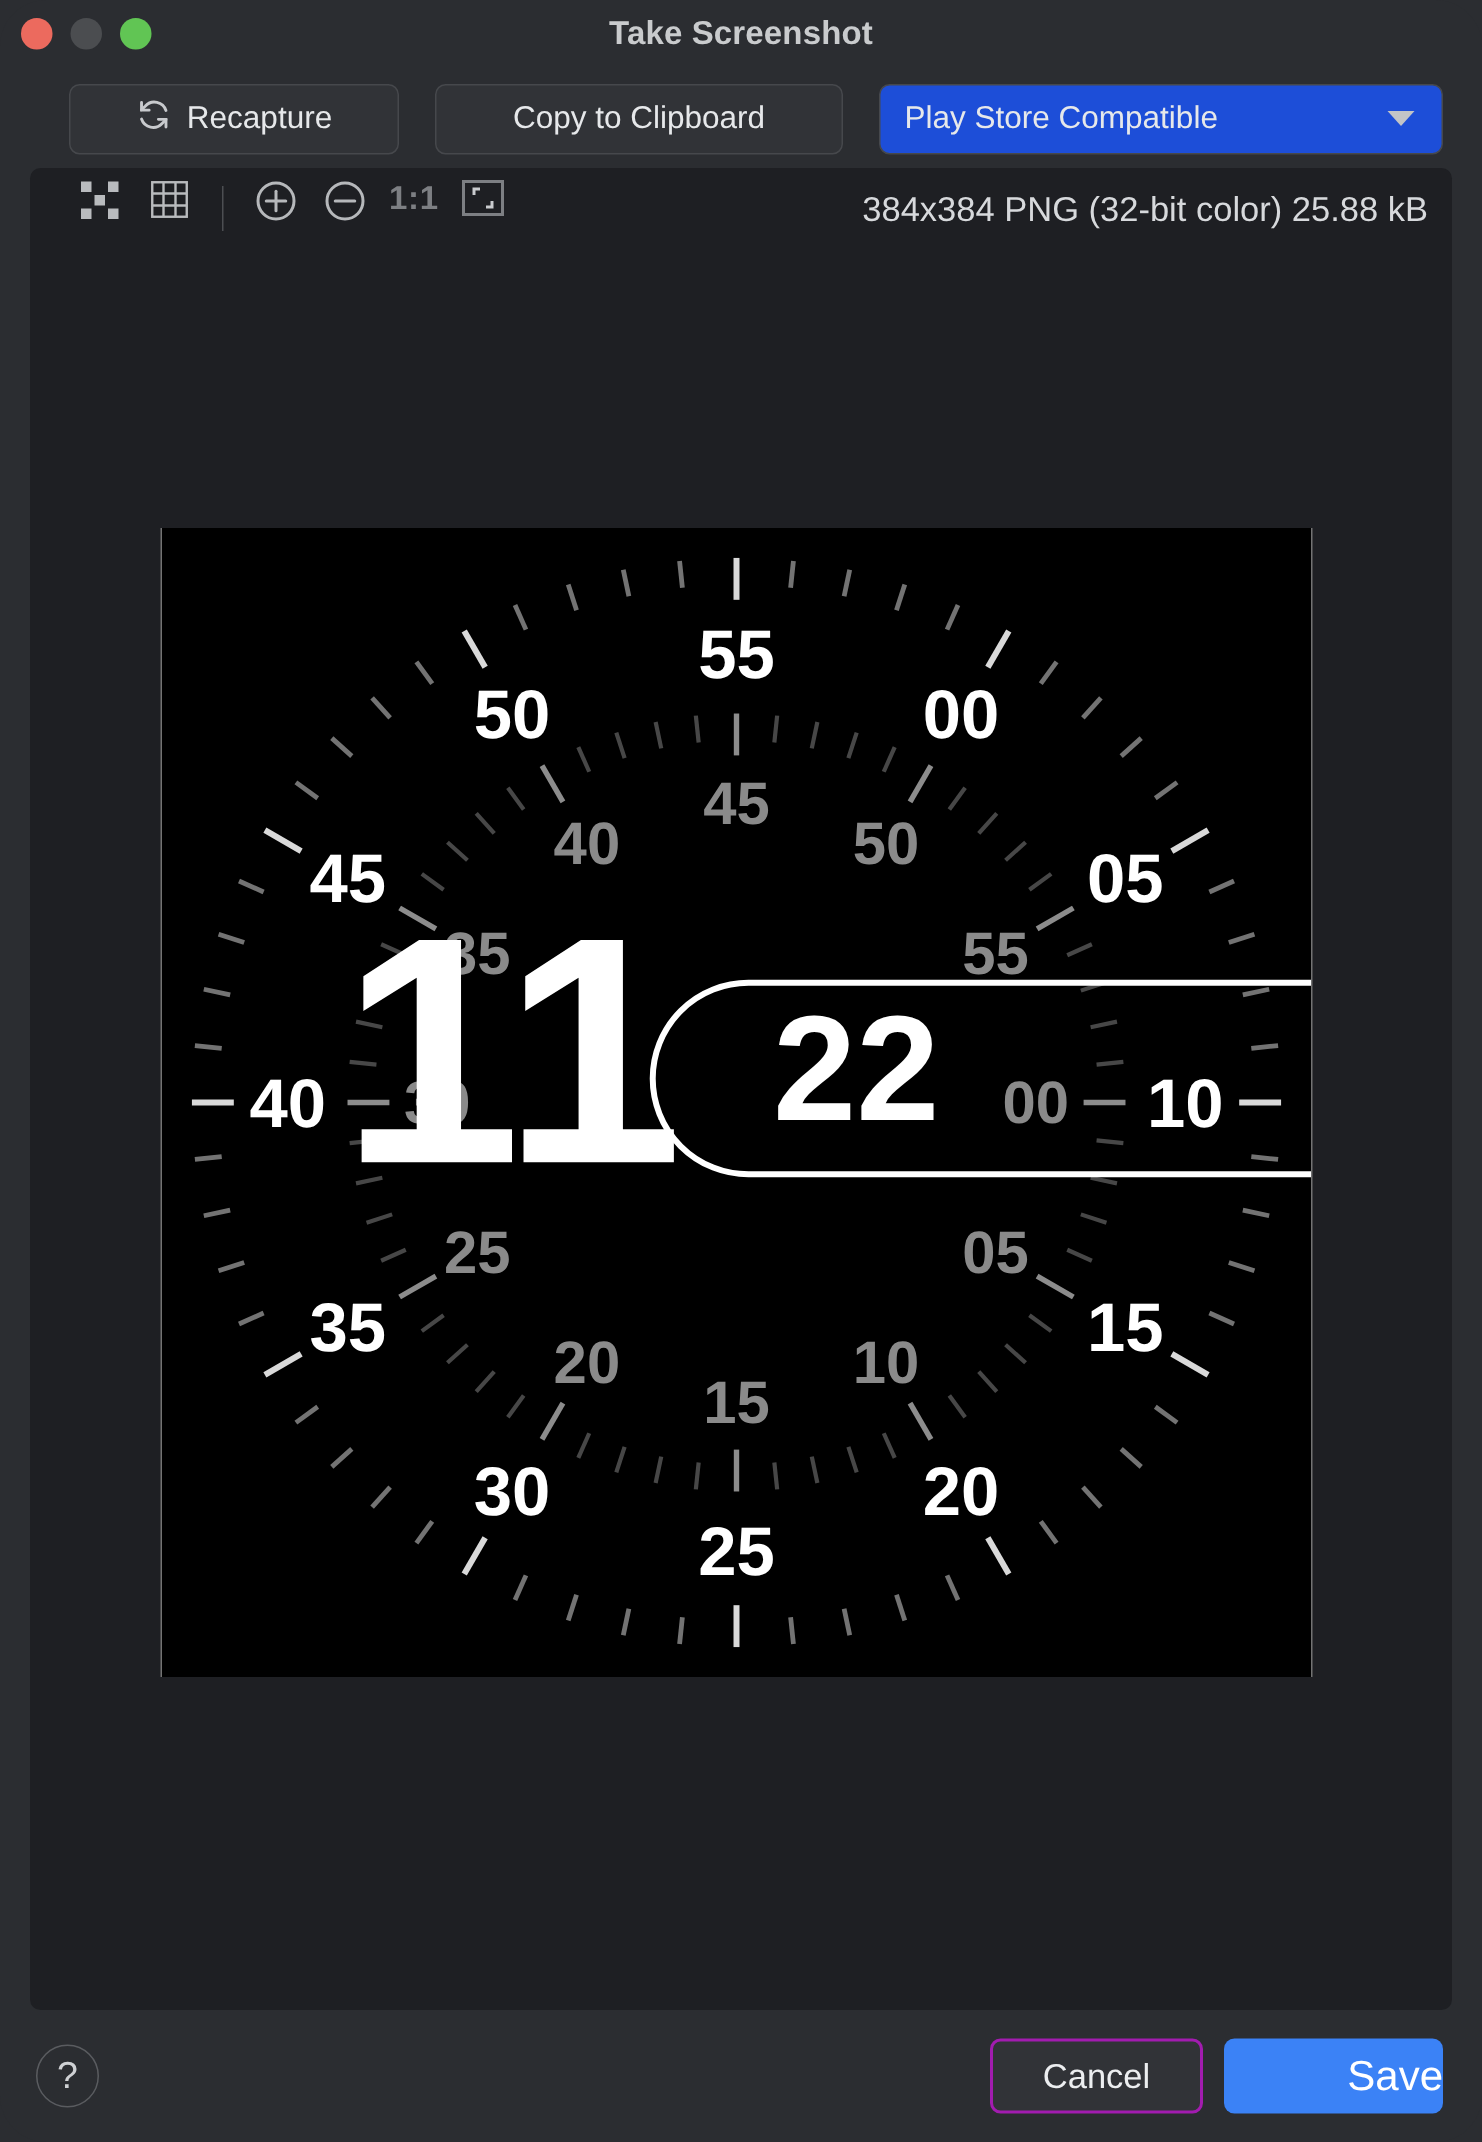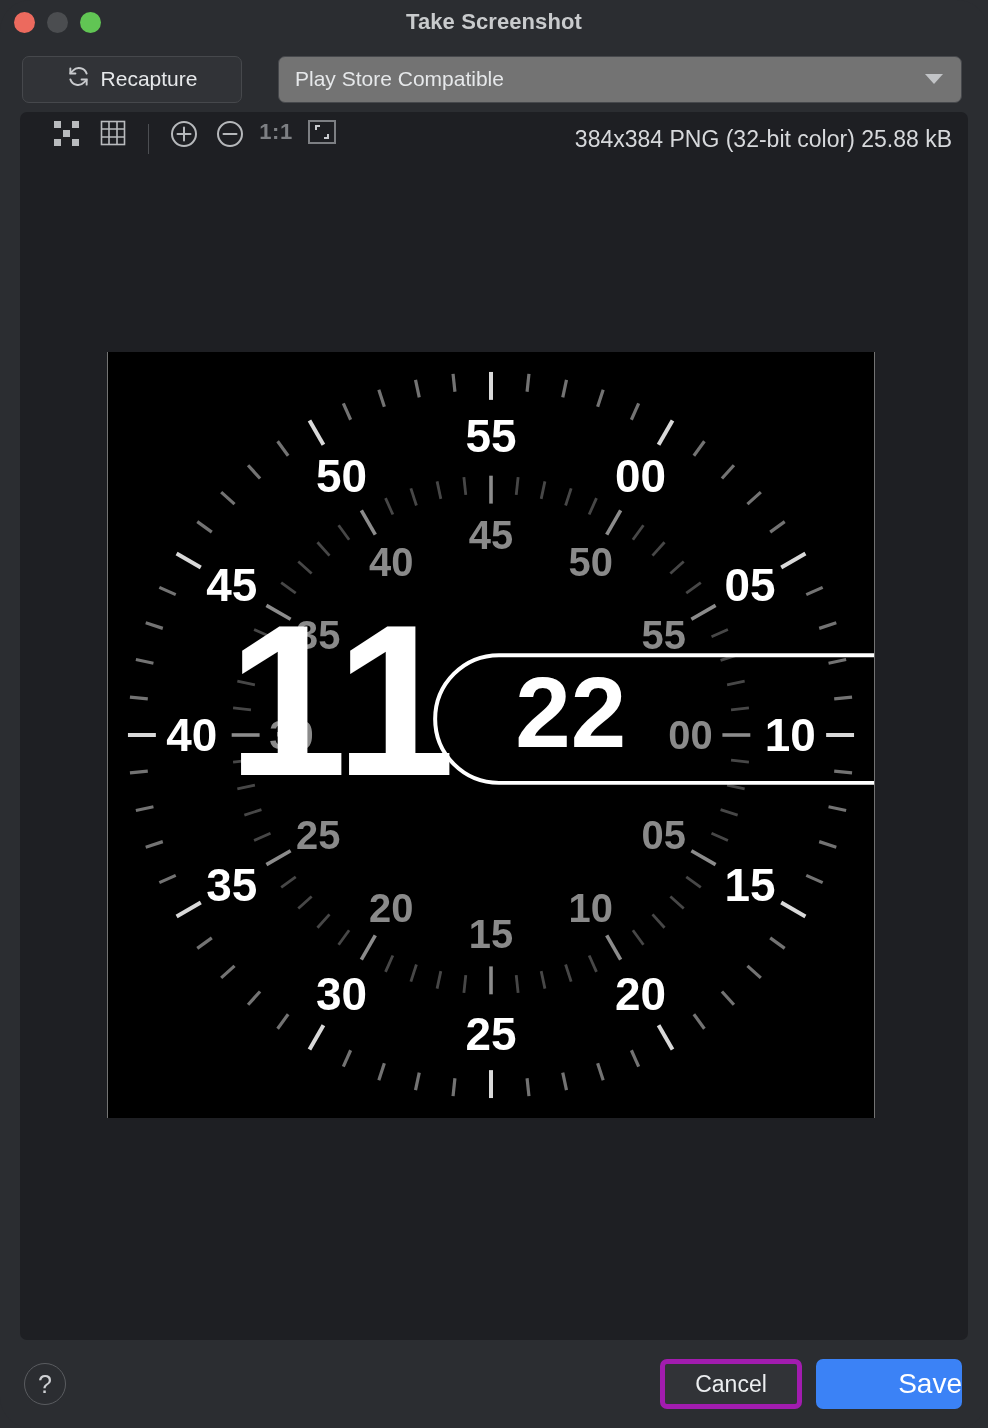--- a/index.html
+++ b/index.html
@@ -54,21 +54,22 @@
     color: #c9cbcd;
     letter-spacing: 0.1px;
   }
 
   
   .toolbar1 {
     flex: 0 0 66px;
     display: flex;
     align-items: center;
     padding: 0 26px 0 22px;
-    gap: 36px;
+    gap: 24px;
+    margin-left: 24px;
   }
   .btn {
     height: 47px;
     border-radius: 7px;
     border: 1px solid #46484c;
     background: #313337;
     color: #e6e8ea;
     font-size: 21px;
     display: flex;
     align-items: center;
@@ -80,21 +81,21 @@
   }
   .btn-recapture { min-width: 220px; }
   .btn-copy { min-width: 272px; }
 
   .select {
     position: relative;
     height: 47px;
     flex: 1 1 auto;
     border-radius: 7px;
     border: 1px solid #46484c;
-    background: #737373;
+    background: #1d4ed8;
     color: #e6e8ea;
     font-size: 21px;
     display: flex;
     align-items: center;
     padding: 0 16px;
   }
   .select .caret {
     position: absolute;
     right: 18px;
     top: 50%;
@@ -178,21 +179,21 @@
     font-size: 25px;
     display: flex;
     align-items: center;
     justify-content: center;
   }
   .spacer { flex: 1 1 auto; }
   .btn-cancel {
     min-width: 142px;
     height: 50px;
     border-radius: 7px;
-    border: 5px solid #a21caf;
+    border: 2px solid #a21caf;
     background: #313337;
     color: #eceef0;
     font-size: 23px;
     display: flex; align-items: center; justify-content: center;
   }
   .btn-save {
     min-width: 146px;
     height: 50px;
     border-radius: 7px;
     border: none;
@@ -223,20 +224,23 @@
         <svg width="23" height="23" viewBox="0 0 24 24" fill="none" stroke="#c8cacd" stroke-width="2" stroke-linecap="round">
           <path d="M20.5 9A8.5 8.5 0 0 0 6.2 5.9L3.5 8.5"></path>
           <polyline points="3.5,3.5 3.5,8.8 8.8,8.8"></polyline>
           <path d="M3.5 15A8.5 8.5 0 0 0 17.8 18.1L20.5 15.5"></path>
           <polyline points="20.5,20.5 20.5,15.2 15.2,15.2"></polyline>
         </svg>
       </span>
       <span>Recapture</span>
     </div>
 
+    <div class="btn btn-copy">
+      <span>Copy to Clipboard</span>
+    </div>
 
     <div class="select">
       <span>Play Store Compatible</span>
       <span class="caret"></span>
     </div>
   </div>
 
   <div class="panel">
 
     <div class="toolbar2">

